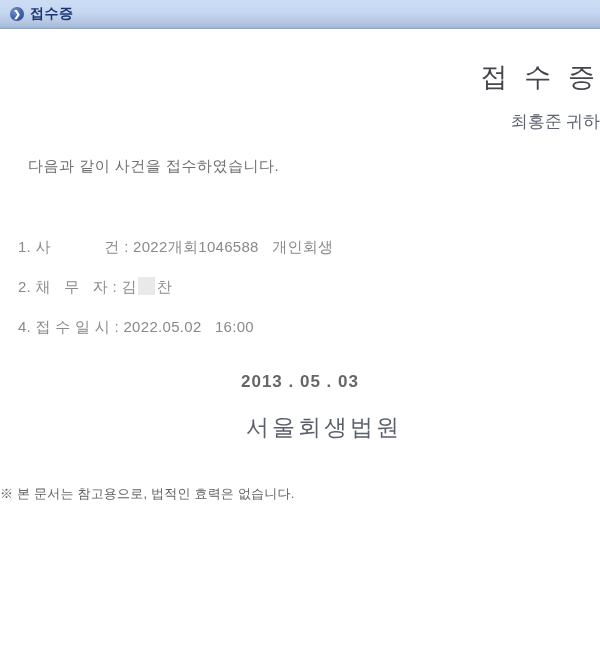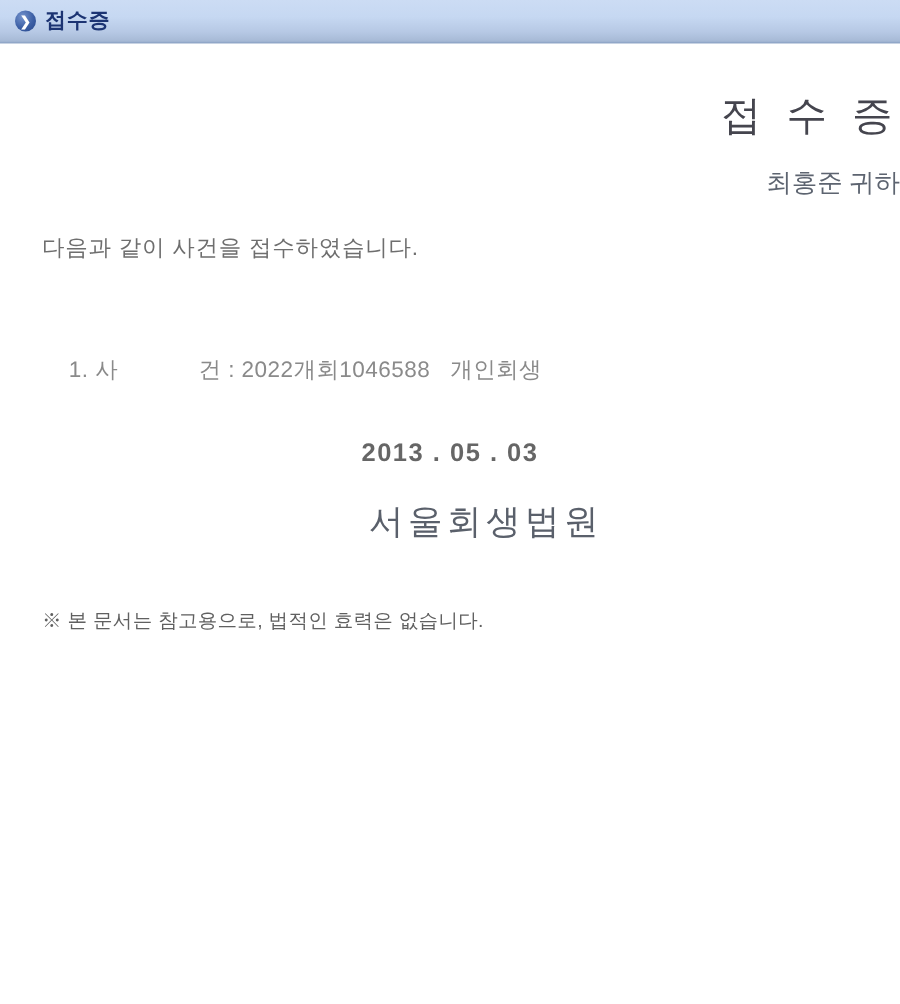--- a/index.html
+++ b/index.html
@@ -32,41 +32,41 @@
   .recipient {
     margin-top: 17px; text-align: right; 
     font-family: "Liberation Serif", serif; font-size: 17px; line-height: 22px;
     color: #5d6470;
   }
   .intro {
     margin-top: 23px; padding-left: 28px;
     font-size: 15px; font-weight: normal; color: #6e6e6e; letter-spacing: 0.5px;
     line-height: 20px;
   }
-  .items { margin-top: 41px; padding-left: 28px; }
+  .items { margin-top: 41px; }
   .item {
     height: 40px; font-size: 15px; color: #8a8a8a; white-space: pre;
     letter-spacing: 0.3px; line-height: 20px;
   }
   .redacted {
     display: inline-block; width: 17px; height: 18px; background: #e9e9e9;
     vertical-align: -3px; margin: 0 2px 0 1px;
   }
   .issue-date {
     margin-top: 34px; text-align: center; white-space: pre;
     font-size: 17px; font-weight: bold; color: #666666; letter-spacing: 1px;
     line-height: 22px;
   }
   .court {
     margin-top: 21px; text-align: center;
     font-family: "Liberation Serif", serif; font-size: 23px; color: #5a606b;
     letter-spacing: 3px; line-height: 28px; margin-left: 48px;
   }
   .note {
-    margin-top: 43px; padding-left: 28px;
+    margin-top: 43px; 
     font-size: 13px; color: #606060; line-height: 17px; letter-spacing: 0.2px;
   }
 </style>
 </head>
 <body>
 
 <div class="page-header">
   <span class="icon-circle">❯</span>
   <span class="header-title">접수증</span>
 </div>
@@ -74,19 +74,25 @@
 <div class="doc-title">접 수 증</div>
 
 <div class="recipient">최홍준 귀하</div>
 
 <div class="intro">다음과 같이 사건을 접수하였습니다.</div>
 
 <div class="items">
   <div class="item">
     <span>1. 사            건 : 2022개회1046588   개인회생</span>
   </div>
+  <div class="item">
+    <span>2. 채   무   자 : 김</span><span class="redacted"></span><span>찬</span>
+  </div>
+  <div class="item">
+    <span>4. 접 수 일 시 : 2022.05.02   16:00</span>
+  </div>
 </div>
 
 <div class="issue-date">2013 . 05 . 03</div>
 
 <div class="court">서울회생법원</div>
 
 <div class="note">※ 본 문서는 참고용으로, 법적인 효력은 없습니다.</div>
 
 </body></html>

